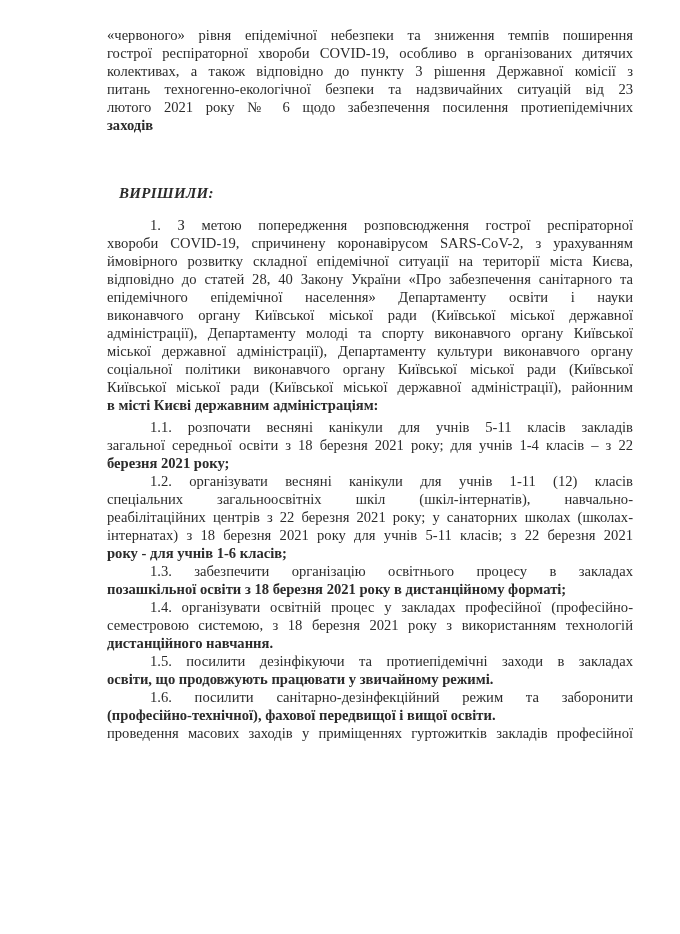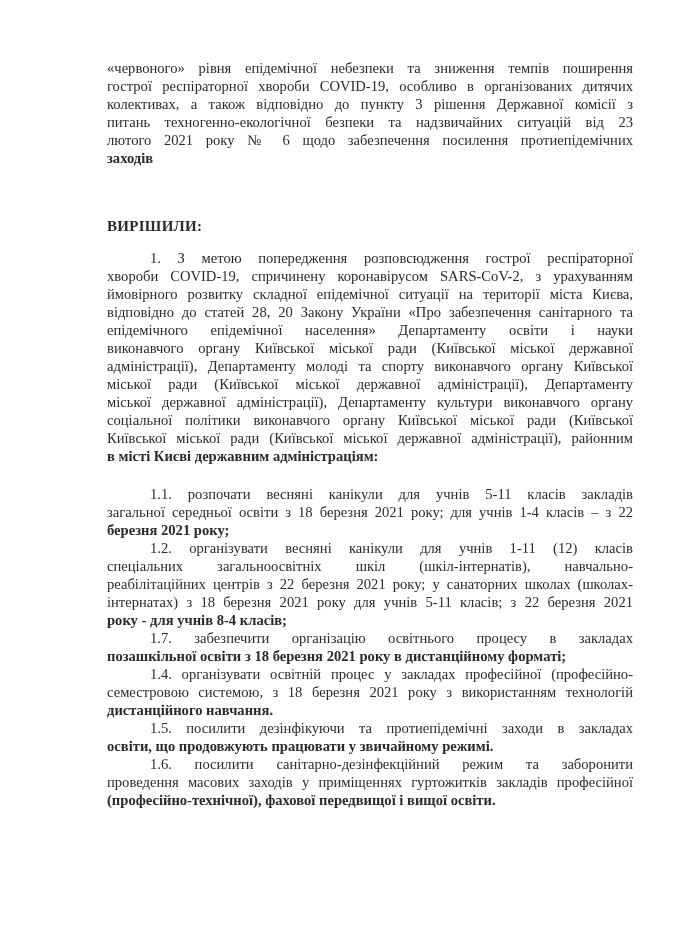--- a/index.html
+++ b/index.html
@@ -3,30 +3,31 @@
 <meta charset="utf-8">
 <style>
   html, body { margin: 0; padding: 0; }
   body {
     width: 680px; height: 934px; background: #ffffff; overflow: hidden;
     position: relative;
     font-family: "Liberation Serif", "DejaVu Serif", serif;
     color: #2b2b2b;
   }
   .page {
-    position: absolute; left: 107px; top: 59px; width: 526px;
+    position: absolute; left: 107px; top: 26px; width: 526px;
     font-size: 14.6px; line-height: 18px;
   }
   .heading {
     font-weight: bold; font-size: 15px; letter-spacing: 0.3px;
-    margin: 0;
+    margin: 12px;
+    font-style: italic;
   }
   .gap-heading-top { margin-top: 50px; }
   .gap-after-heading { margin-top: 14px; }
-  .gap-sub { margin-top: 20px; }
+  .gap-sub { margin-top: 4px; }
   .line { display: block; text-align: justify; text-align-last: justify; }
   .line.last { text-align-last: left; font-weight: bold; }
 </style>
 </head>
 <body>
 
 <div class="page">
 
   <div>
     <span class="line">«червоного» рівня епідемічної небезпеки та зниження темпів поширення</span>
@@ -36,60 +37,59 @@
     <span class="line">лютого 2021 року № 6 щодо забезпечення посилення протиепідемічних</span>
     <span class="line last">заходів</span>
   </div>
 
   <h2 class="heading gap-heading-top">ВИРІШИЛИ:</h2>
 
   <div class="gap-after-heading">
     <span class="line" style="padding-left:43px">1.      З метою попередження розповсюдження гострої респіраторної</span>
     <span class="line">хвороби COVID-19, спричинену коронавірусом SARS-CoV-2, з урахуванням</span>
     <span class="line">ймовірного розвитку складної епідемічної ситуації на території міста Києва,</span>
-    <span class="line">відповідно до статей  28, 20 Закону України «Про забезпечення санітарного та</span>
+    <span class="line">відповідно до статей  28, 40 Закону України «Про забезпечення санітарного та</span>
     <span class="line">епідемічного епідемічної населення» Департаменту освіти і науки</span>
     <span class="line">виконавчого органу Київської міської ради (Київської міської державної</span>
     <span class="line">адміністрації), Департаменту молоді та спорту виконавчого органу Київської</span>
-    <span class="line">міської ради (Київської міської державної адміністрації), Департаменту</span>
     <span class="line">міської державної адміністрації), Департаменту культури виконавчого органу</span>
     <span class="line">соціальної політики виконавчого органу Київської міської ради (Київської</span>
     <span class="line">Київської міської ради (Київської міської державної адміністрації), районним</span>
     <span class="line last">в місті Києві державним адміністраціям:</span>
   </div>
 
   <div class="gap-sub">
     <span class="line" style="padding-left:43px">1.1.  розпочати весняні канікули для учнів 5-11 класів закладів</span>
     <span class="line">загальної середньої освіти з 18 березня 2021 року;  для учнів 1-4 класів – з 22</span>
     <span class="line last">березня 2021 року;</span>
   </div>
 
   <div>
     <span class="line" style="padding-left:43px">1.2.  організувати весняні канікули для учнів 1-11 (12) класів</span>
     <span class="line">спеціальних загальноосвітніх шкіл (шкіл-інтернатів), навчально-</span>
     <span class="line">реабілітаційних центрів з 22 березня 2021 року; у санаторних школах (школах-</span>
     <span class="line">інтернатах) з 18 березня 2021 року для учнів 5-11 класів; з 22 березня 2021</span>
-    <span class="line last">року - для учнів 8-4 класів;</span>
+    <span class="line last">року - для учнів 1-6 класів;</span>
   </div>
 
   <div>
-    <span class="line" style="padding-left:43px">1.7.  забезпечити організацію освітнього процесу в закладах</span>
+    <span class="line" style="padding-left:43px">1.3.  забезпечити організацію освітнього процесу в закладах</span>
     <span class="line last">позашкільної освіти з 18 березня 2021 року в дистанційному форматі;</span>
   </div>
 
   <div>
     <span class="line" style="padding-left:43px">1.4.   організувати освітній процес у закладах професійної (професійно-</span>
     <span class="line">семестровою системою, з 18 березня 2021 року з використанням технологій</span>
     <span class="line last">дистанційного навчання.</span>
   </div>
 
   <div>
     <span class="line" style="padding-left:43px">1.5.  посилити дезінфікуючи та протиепідемічні заходи в закладах</span>
     <span class="line last">освіти, що продовжують працювати у звичайному режимі.</span>
   </div>
 
   <div>
     <span class="line" style="padding-left:43px">1.6.  посилити санітарно-дезінфекційний режим та заборонити</span>
+    <span class="line last">(професійно-технічної), фахової передвищої і вищої освіти.</span>
     <span class="line">проведення масових заходів у приміщеннях гуртожитків закладів професійної</span>
-    <span class="line last">(професійно-технічної), фахової передвищої і вищої освіти.</span>
   </div>
 
 </div>
 
 </body></html>

